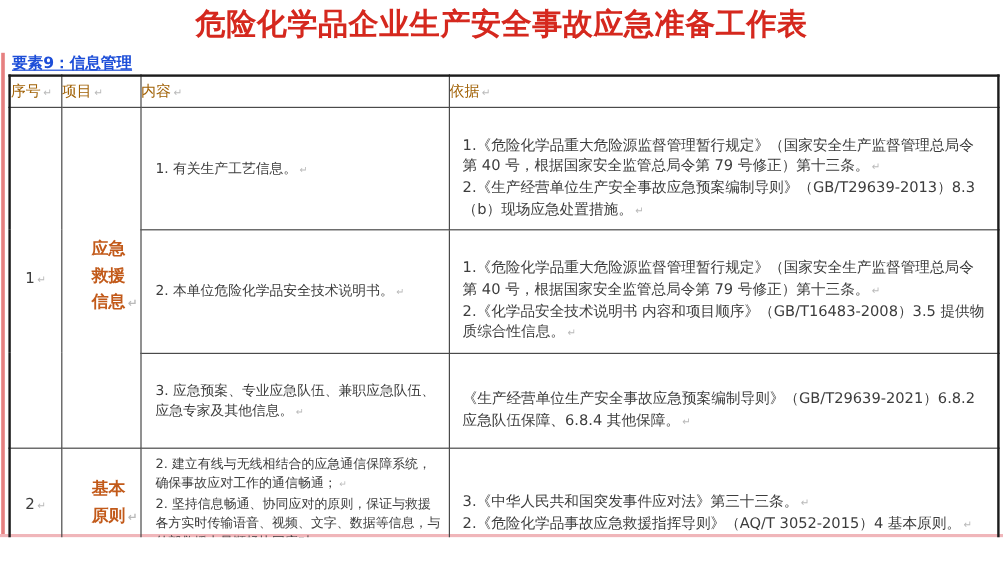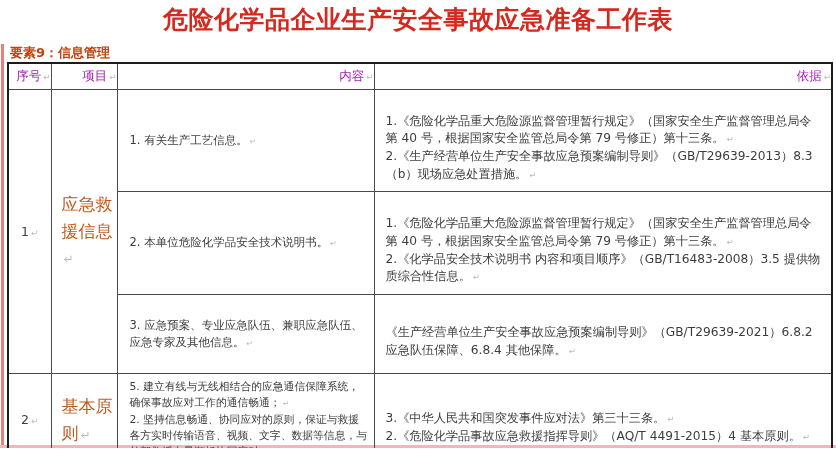--- a/index.html
+++ b/index.html
@@ -15,34 +15,34 @@
     position:absolute; left:0; right:0; bottom:0; height:3px;
     background:var(--bottom-strip,#f0b6ba);
   }
   .title {
     position:absolute; top:3px; left:0; width:100%; text-align:center;
     font-size:25px; font-weight:bold; letter-spacing:.5px;
     color:var(--title-red,#d5281e); white-space:nowrap;
   }
   .section {
     position:absolute; top:44px; left:10px;
-    font-size:13px; font-weight:bold; color:#c2410c;
+    font-size:13px; font-weight:bold; color:#1d4ed8;text-decoration:underline;
   }
   table.sheet {
     position:absolute; left:7px; top:62px; width:824px;
     border-collapse:collapse; table-layout:fixed;
     border:2px solid #1c1c1c;
   }
   .c-seq{width:43px}.c-proj{width:66px}.c-content{width:257px}.c-basis{width:458px}
   th,td { border:1px solid #4a4a4a; vertical-align:middle; color:var(--body-text,#3d3d3d); overflow:hidden; }
   thead tr{ height:26px; }
-  th { font-weight:normal; font-size:12.5px; text-align:right; color:#a21caf; padding:0; }
+  th { font-weight:normal; font-size:12.5px; text-align:left; color:#a16207; padding:0; }
   .r1{height:102px}.r2{height:103px}.r3{height:79px}.r4{height:94px}
   td.seq { text-align:center; font-size:12.5px; }
-  td.proj { padding-left:10px; font-size:17px; }
+  td.proj { padding-left:25px; font-size:14px;font-weight:bold; }
   .projtxt { display:inline-block; max-width:56px; line-height:1.55; color:var(--project-orange,#c25a1a); }
   td.content { padding:0 4px 0 12px; font-size:11.5px; line-height:1.45;margin-left:35px; }
   tr.r4 td.content { font-size:10.8px; line-height:1.5; }
   td.basis { padding:16px 10px 0 11px; font-size:12.2px; line-height:1.44; }
   .para { margin:0; }
   .pm::after { content:"\21B5"; color:#a9a9a9; font-size:.7em; margin-left:2px; opacity:.8; }
 </style>
 </head>
 <body>
 
@@ -94,23 +94,23 @@
           <div class="para pm">3. 应急预案、专业应急队伍、兼职应急队伍、应急专家及其他信息。</div>
         </td>
         <td class="basis">
           <div class="para pm">《生产经营单位生产安全事故应急预案编制导则》（GB/T29639-2021）6.8.2 应急队伍保障、6.8.4 其他保障。</div>
         </td>
       </tr>
       <tr class="r4">
         <td class="seq"><span class="pm">2</span></td>
         <td class="proj"><span class="projtxt pm">基本原则</span></td>
         <td class="content">
-          <div class="para pm">5. 建立有线与无线相结合的应急通信保障系统，确保事故应对工作的通信畅通；</div>
+          <div class="para pm">2. 建立有线与无线相结合的应急通信保障系统，确保事故应对工作的通信畅通；</div>
           <div class="para pm">2. 坚持信息畅通、协同应对的原则，保证与救援各方实时传输语音、视频、文字、数据等信息，与外部救援力量顺畅协同应对。</div>
         </td>
         <td class="basis">
           <div class="para pm">3.《中华人民共和国突发事件应对法》第三十三条。</div>
-          <div class="para pm">2.《危险化学品事故应急救援指挥导则》（AQ/T 4491-2015）4 基本原则。</div>
+          <div class="para pm">2.《危险化学品事故应急救援指挥导则》（AQ/T 3052-2015）4 基本原则。</div>
         </td>
       </tr>
     </tbody>
   </table>
 </div>
 
 </body></html>

